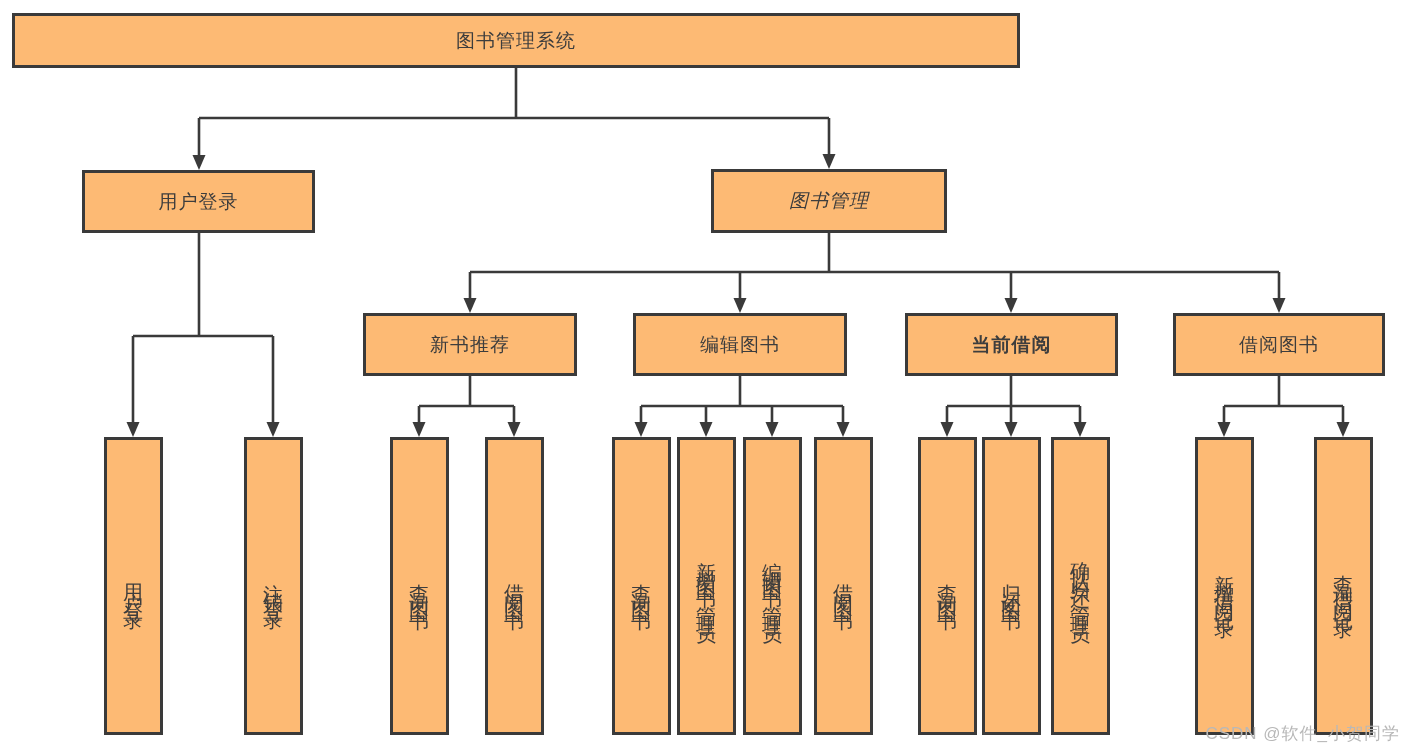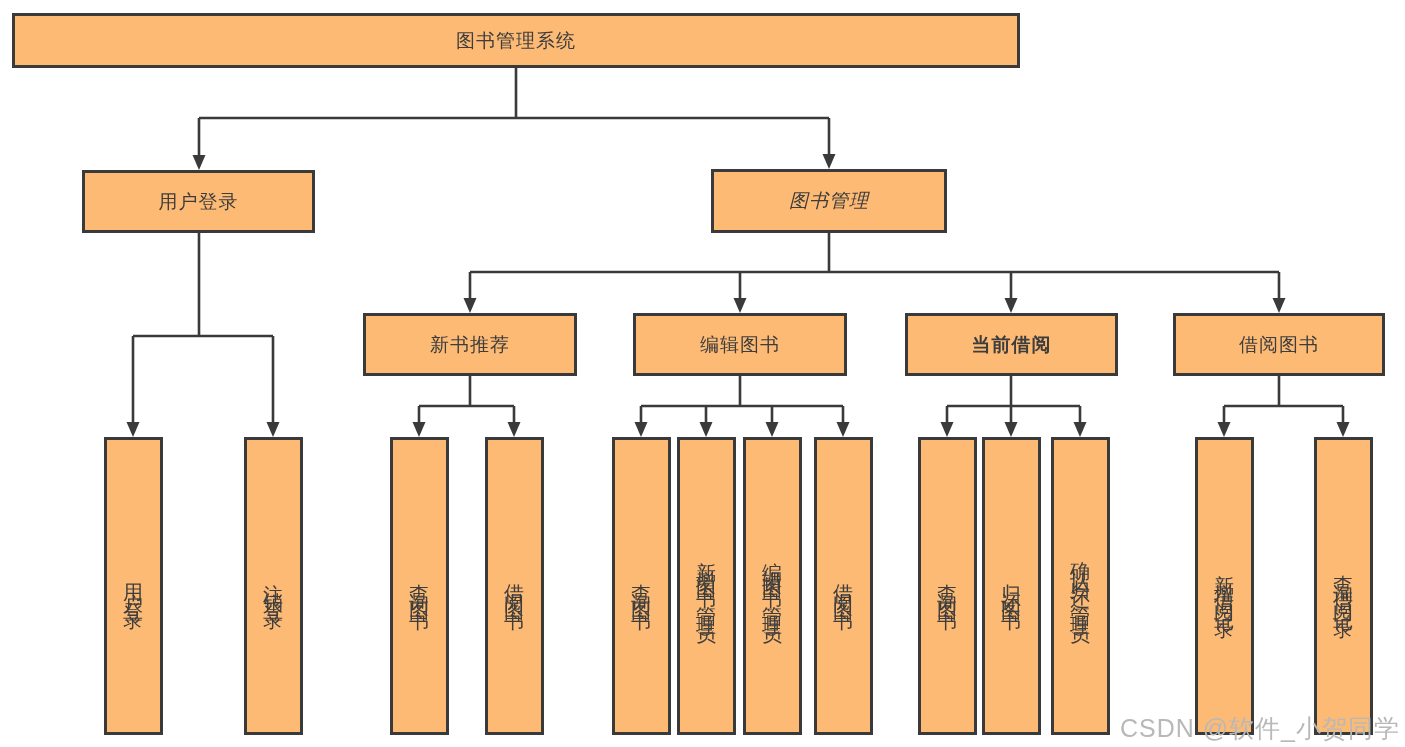--- a/index.html
+++ b/index.html
@@ -34,21 +34,21 @@
     text-orientation:mixed;
     font-size:20px;
     letter-spacing:9px;
     line-height:1;
     white-space:nowrap;
   }
   .watermark{
     position:absolute;
     right:5px;
     bottom:2px;
-    font-size:25px;
+    font-size:17px;
     letter-spacing:1px;
     color:var(--wm);
     z-index:3;
   }
 </style>
 </head>
 <body>
 
 <div class="canvas">
 

